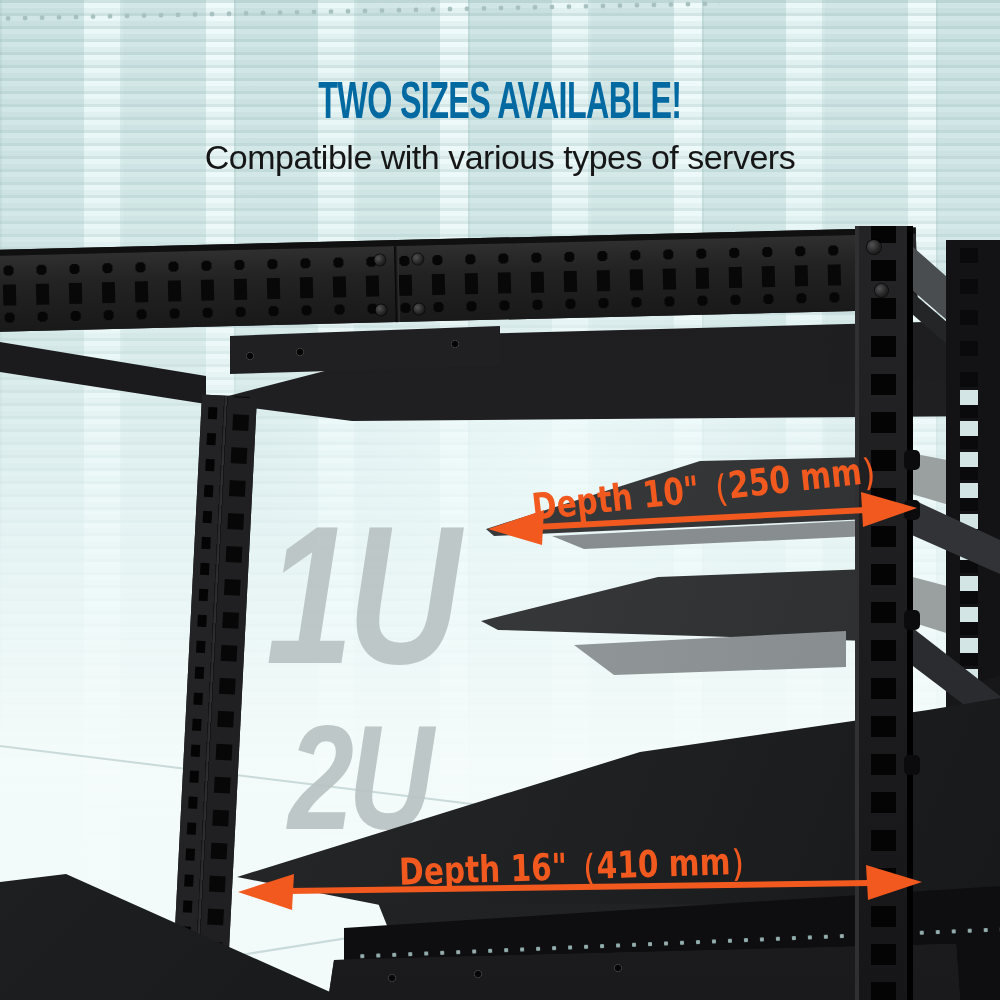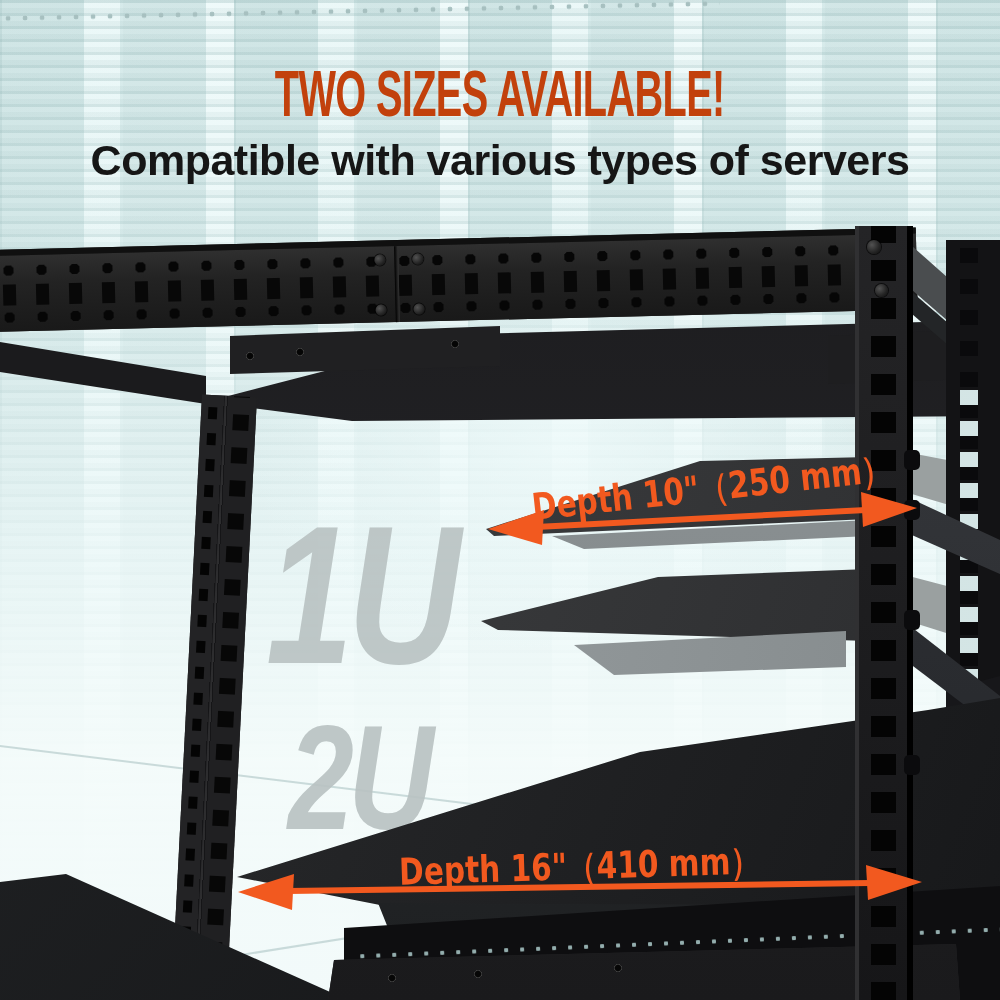--- a/index.html
+++ b/index.html
@@ -24,23 +24,23 @@
   .bg-fade{background:
       radial-gradient(ellipse 430px 300px at 55% 45%, rgba(240,251,251,.75), rgba(240,251,251,0) 72%),
       linear-gradient(180deg, rgba(223,239,240,.10) 0%, rgba(228,243,243,.34) 30%,
                       rgba(238,249,249,.82) 56%, rgba(245,252,251,.97) 76%, #f2fafa 100%);}
   .floor-line{position:absolute;height:2px;background:rgba(165,192,192,.55)}
   .floor-line.l1{left:-40px;top:772px;width:520px;transform:rotate(7deg)}
   .floor-line.l2{left:240px;top:905px;width:620px;transform:rotate(-9deg)}
 
   
   .headline{position:absolute;top:62px;left:0;right:0;text-align:center;z-index:40}
-  .title{margin:0;font-size:64px;font-weight:700;color:#c2410c;line-height:1}
+  .title{margin:12px;font-size:52px;font-weight:700;color:#0369a1;line-height:1}
   .title span{display:inline-block;transform:scaleX(.62);transform-origin:50% 50%;white-space:nowrap;letter-spacing:-1px}
-  .subtitle{margin:10px 0 0;font-size:43px;line-height:1.13;color:#161616;font-weight:700}
+  .subtitle{margin:10px 0 0;font-size:34px;line-height:1.13;color:#161616;font-weight:400}
   .subtitle span{display:block;letter-spacing:-.5px}
 
   
   .wm{position:absolute;font-style:italic;font-weight:700;color:var(--watermark-gray,#b9c2c2);
       transform:scaleX(.8);transform-origin:left top;letter-spacing:-7px;z-index:5;opacity:.9}
   .wm1{left:266px;top:508px;font-size:196px;line-height:176px}
   .wm2{left:288px;top:712px;font-size:148px;line-height:132px}
 
   
   .rack{position:absolute;inset:0;z-index:10}

